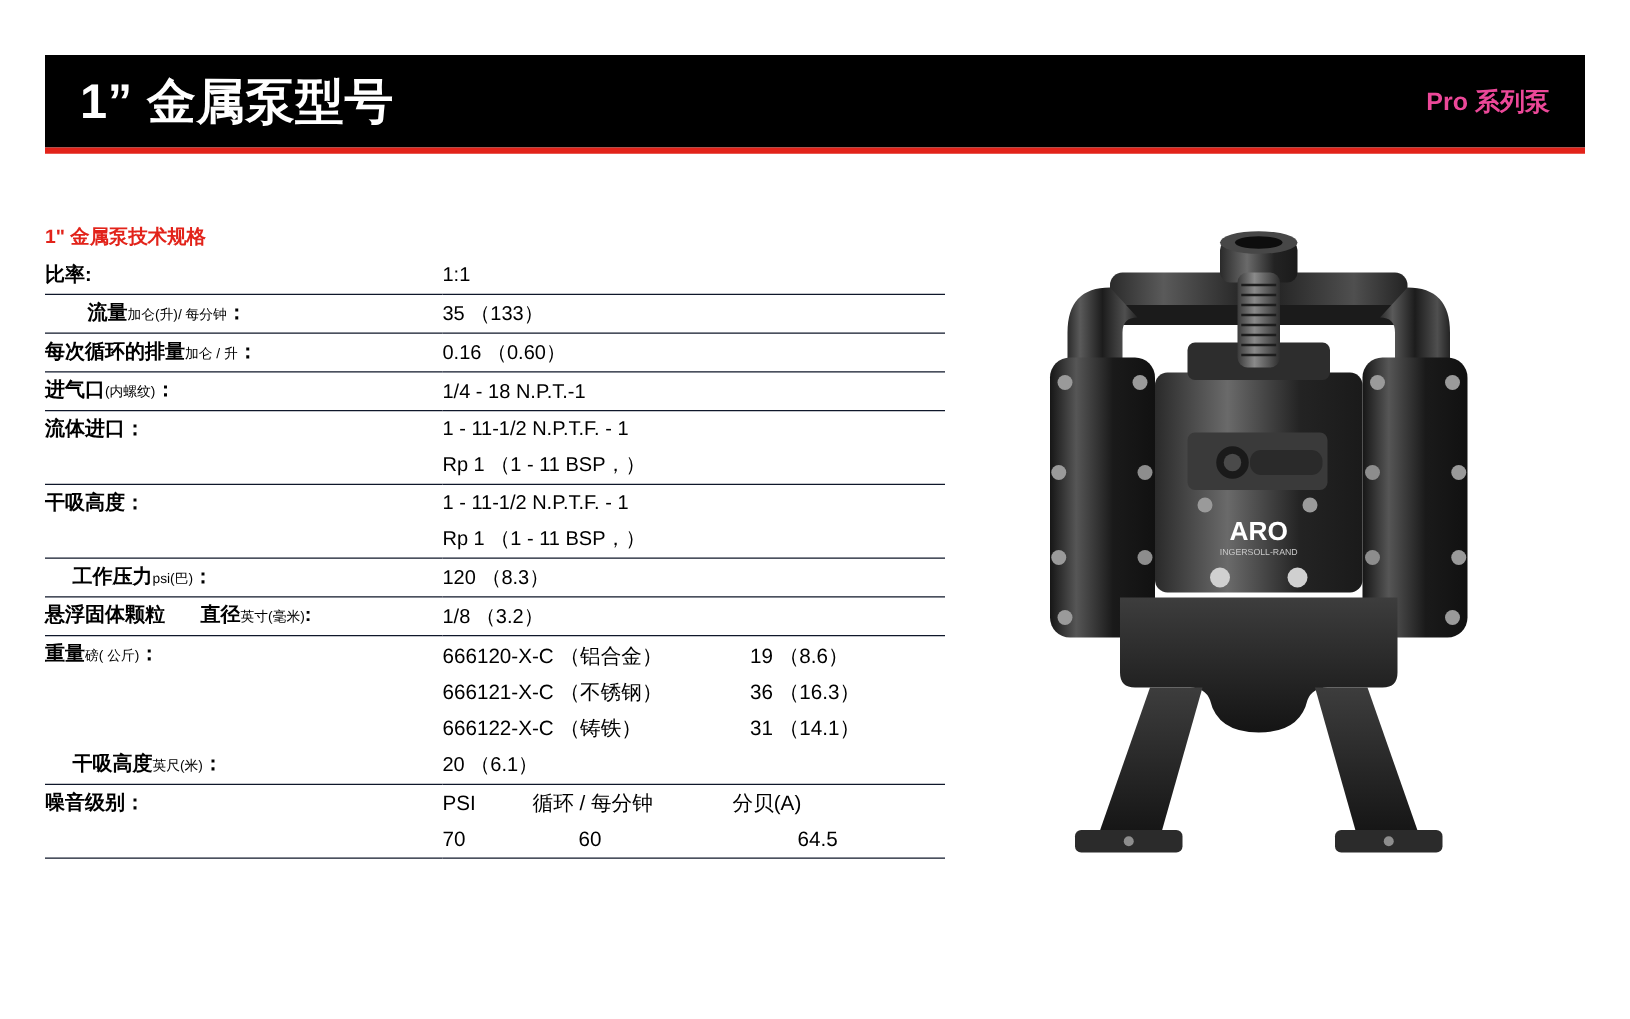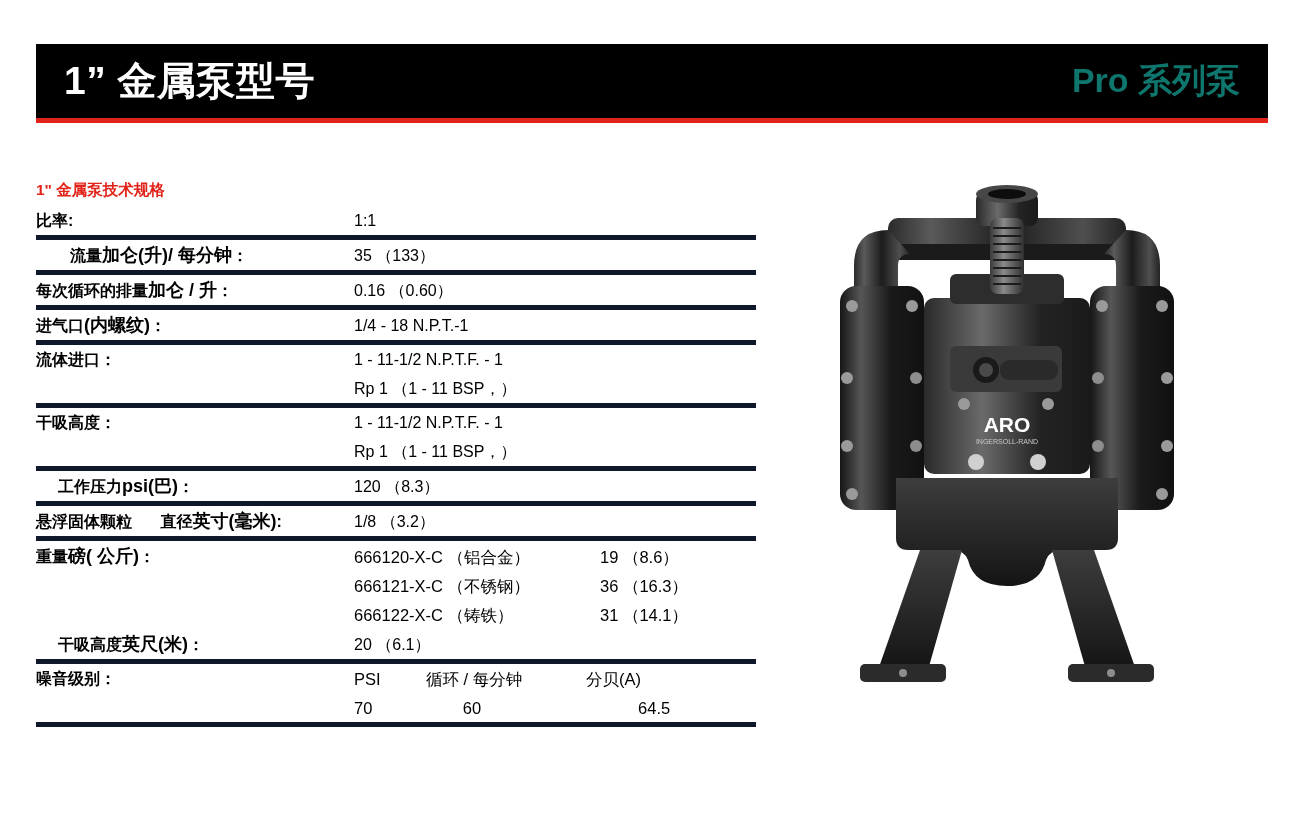--- a/index.html
+++ b/index.html
@@ -31,22 +31,22 @@
     padding: 0 28px 0 28px;
   }
   .header-title {
     color: #ffffff;
     font-size: 39px;
     font-weight: bold;
     letter-spacing: 0.5px;
     white-space: nowrap;
   }
   .header-right {
-    color: #0f766e;
-    font-size: 34px;
+    color: #ec4899;
+    font-size: 20px;
     font-weight: bold;
     white-space: nowrap;
   }
   .header-underline {
     position: absolute;
     left: 36px;
     top: 118px;
     width: 1232px;
     height: 5px;
     background: #e2231a;
@@ -74,33 +74,33 @@
   table.spec td {
     vertical-align: bottom;
     padding: 4px 0 3px 0;
     font-size: 16px;
     line-height: 22px;
   }
   .col-label { width: 318px; }
   .col-value { width: 402px; }
 
   tr.bordered td {
-    border-bottom: 5px solid #0f172a;
+    border-bottom: 1px solid #0f172a;
   }
   tr.noline td {
     border-bottom: none;
   }
 
   .lbl {
     font-weight: bold;
     font-size: 16px;
   }
   .lbl .small {
-    font-weight: bold;
-    font-size: 18px;
+    font-weight: normal;
+    font-size: 11px;
   }
   .lbl.indent {
     display: inline-block;
     padding-left: 34px;
   }
   .lbl.indent2 {
     display: inline-block;
     padding-left: 22px;
   }
   .val {

